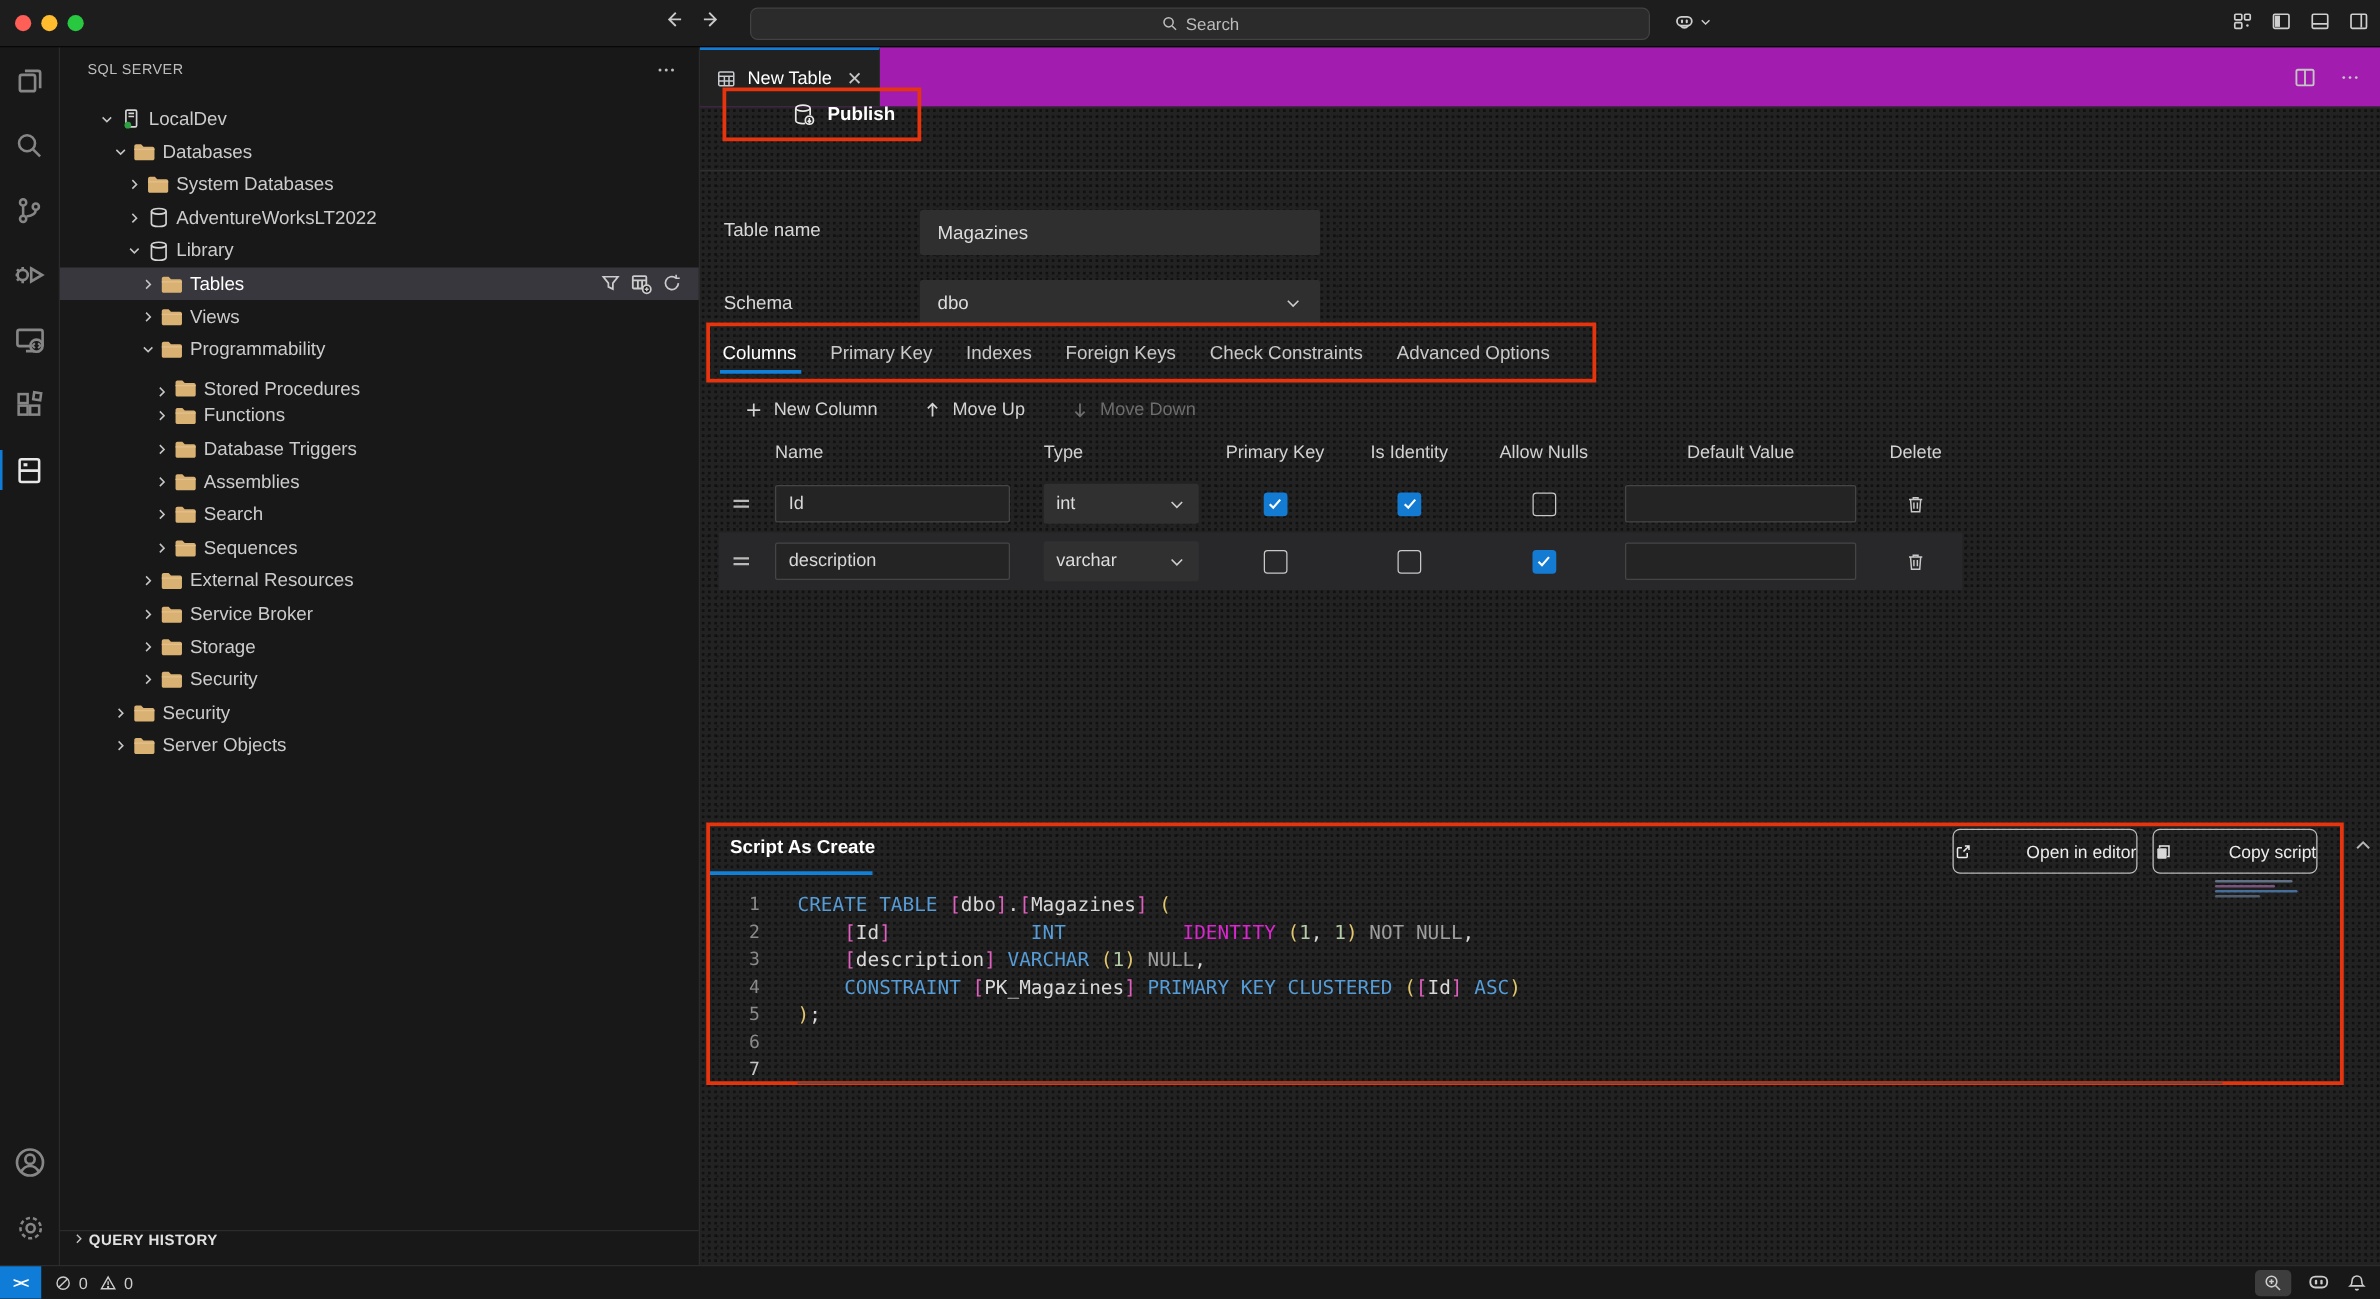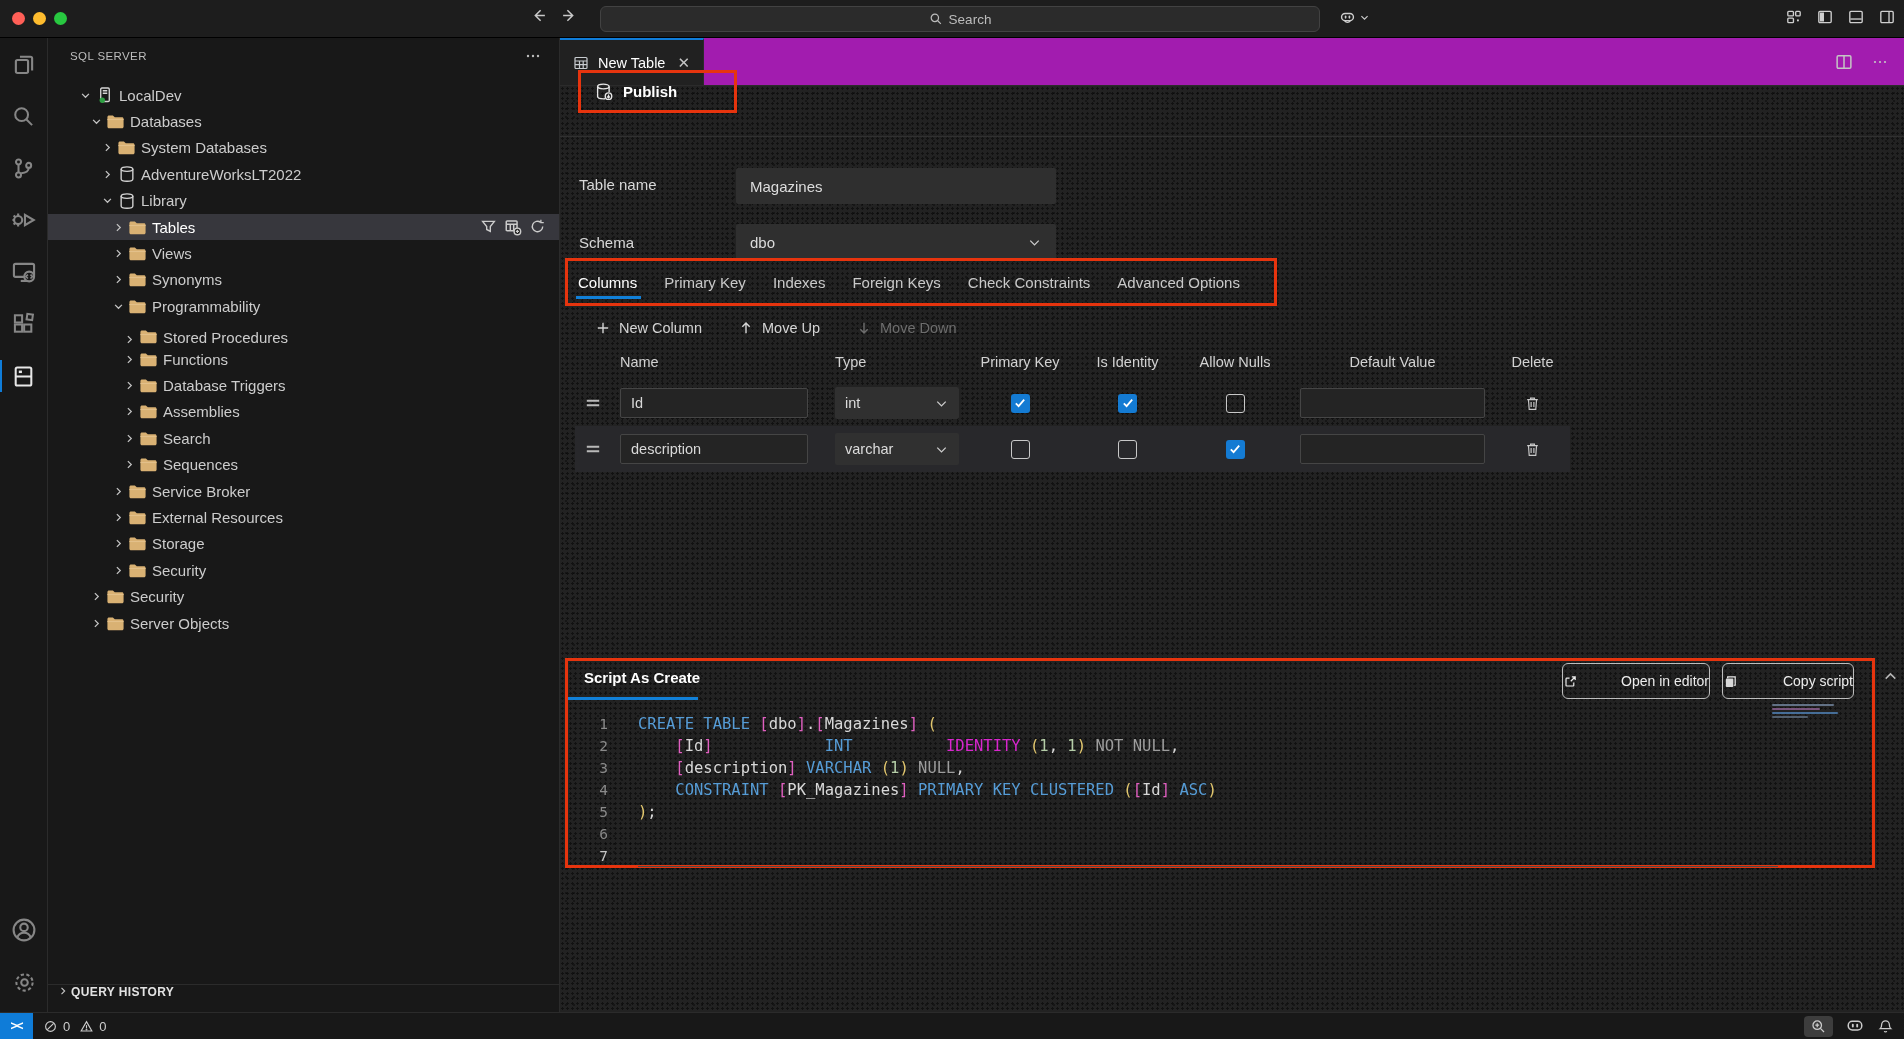--- a/index.html
+++ b/index.html
@@ -55,21 +55,21 @@
     border-top:2px solid #0f7cd8; border-right:1px solid #2b2b2b; color:#fff; font-size:14.5px; cursor:pointer; }
   .tab .close { color:#c5c5c5; font-size:15px; margin-left:3px; }
   .tabbar-right { margin-left:auto; display:flex; align-items:center; gap:18px; padding-right:16px; color:#c5c5c5; }
 
   .designer { position:absolute; left:0; right:0; top:48px; bottom:0; }
   .sep { position:absolute; left:0; right:0; top:50px; height:1px; background:#303030; }
 
   .publish-box { position:absolute; left:18px; top:-6px; border:3px solid #e6340e; width:159px; height:43px;
     display:flex; align-items:center; z-index:5; }
   .publish-btn { display:flex; align-items:center; gap:9px; padding-left:13px; color:#fff;
-    font-weight:bold; font-size:15px; cursor:pointer; }
+    font-weight:bold; font-size:15px; cursor:pointer;margin-left:39px; }
 
   .flabel { position:absolute; left:19px; font-size:15px; color:#d8d8d8; }
   .finput { position:absolute; left:176px; width:320px; height:36px; background:#2f2f2f; border:none;
     border-radius:2px; color:#dcdcdc; font-size:15px; padding:0 14px; font-family:"Liberation Sans",sans-serif; }
   .fselect { position:absolute; left:176px; width:320px; height:36px; background:#2f2f2f; border-radius:2px;
     color:#dcdcdc; font-size:15px; display:flex; align-items:center; padding:0 14px; cursor:pointer; }
   .fselect .chev { margin-left:auto; color:#cdcdcd; }
 
   .tabs-box { position:absolute; left:5px; top:172px; width:712px; height:48px; border:3px solid #e6340e;
     display:flex; align-items:center; gap:27px; padding:0 10px; }
@@ -417,156 +417,142 @@
             <svg width="19" height="19" viewBox="0 0 16 16">
               <path fill="#d9b173" d="M1.2 4.2c0-.7.6-1.3 1.3-1.3h3.3l1.6 1.6h6.1c.7 0 1.3.6 1.3 1.3v6.6c0 .7-.6 1.3-1.3 1.3H2.5c-.7 0-1.3-.6-1.3-1.3z"></path>
               <path fill="#e3c08a" d="M1.2 5.9h13.6v.9H1.2z"></path>
             </svg>
           </span>
           <span>Views</span>
         </div>
         <div class="trow" style="padding-left: 62px;">
           <span class="chev">
             <svg width="13" height="13" viewBox="0 0 16 16" fill="none" stroke="currentColor" stroke-width="1.5">
-              <path d="M6 3.8l4.2 4.2L6 12.2"></path>
-            </svg>
-          </span>
-          <span class="ticon">
-            <svg width="19" height="19" viewBox="0 0 16 16">
-              <path fill="#d9b173" d="M1.2 4.2c0-.7.6-1.3 1.3-1.3h3.3l1.6 1.6h6.1c.7 0 1.3.6 1.3 1.3v6.6c0 .7-.6 1.3-1.3 1.3H2.5c-.7 0-1.3-.6-1.3-1.3z"></path>
-              <path fill="#e3c08a" d="M1.2 5.9h13.6v.9H1.2z"></path>
-            </svg>
-          </span>
-          <span>Synonyms</span>
+              <path d="M3.8 6l4.2 4.2L12.2 6"></path>
+            </svg>
+          </span>
+          <span class="ticon">
+            <svg width="19" height="19" viewBox="0 0 16 16">
+              <path fill="#d9b173" d="M1.2 4.2c0-.7.6-1.3 1.3-1.3h3.3l1.6 1.6h6.1c.7 0 1.3.6 1.3 1.3v6.6c0 .7-.6 1.3-1.3 1.3H2.5c-.7 0-1.3-.6-1.3-1.3z"></path>
+              <path fill="#e3c08a" d="M1.2 5.9h13.6v.9H1.2z"></path>
+            </svg>
+          </span>
+          <span>Programmability</span>
+        </div>
+        <div class="trow" style="padding-left: 73px; align-items: flex-end;">
+          <span class="chev">
+            <svg width="13" height="13" viewBox="0 0 16 16" fill="none" stroke="currentColor" stroke-width="1.5">
+              <path d="M6 3.8l4.2 4.2L6 12.2"></path>
+            </svg>
+          </span>
+          <span class="ticon">
+            <svg width="19" height="19" viewBox="0 0 16 16">
+              <path fill="#d9b173" d="M1.2 4.2c0-.7.6-1.3 1.3-1.3h3.3l1.6 1.6h6.1c.7 0 1.3.6 1.3 1.3v6.6c0 .7-.6 1.3-1.3 1.3H2.5c-.7 0-1.3-.6-1.3-1.3z"></path>
+              <path fill="#e3c08a" d="M1.2 5.9h13.6v.9H1.2z"></path>
+            </svg>
+          </span>
+          <span>Stored Procedures</span>
+        </div>
+        <div class="trow" style="padding-left: 73px;">
+          <span class="chev">
+            <svg width="13" height="13" viewBox="0 0 16 16" fill="none" stroke="currentColor" stroke-width="1.5">
+              <path d="M6 3.8l4.2 4.2L6 12.2"></path>
+            </svg>
+          </span>
+          <span class="ticon">
+            <svg width="19" height="19" viewBox="0 0 16 16">
+              <path fill="#d9b173" d="M1.2 4.2c0-.7.6-1.3 1.3-1.3h3.3l1.6 1.6h6.1c.7 0 1.3.6 1.3 1.3v6.6c0 .7-.6 1.3-1.3 1.3H2.5c-.7 0-1.3-.6-1.3-1.3z"></path>
+              <path fill="#e3c08a" d="M1.2 5.9h13.6v.9H1.2z"></path>
+            </svg>
+          </span>
+          <span>Functions</span>
+        </div>
+        <div class="trow" style="padding-left: 73px;">
+          <span class="chev">
+            <svg width="13" height="13" viewBox="0 0 16 16" fill="none" stroke="currentColor" stroke-width="1.5">
+              <path d="M6 3.8l4.2 4.2L6 12.2"></path>
+            </svg>
+          </span>
+          <span class="ticon">
+            <svg width="19" height="19" viewBox="0 0 16 16">
+              <path fill="#d9b173" d="M1.2 4.2c0-.7.6-1.3 1.3-1.3h3.3l1.6 1.6h6.1c.7 0 1.3.6 1.3 1.3v6.6c0 .7-.6 1.3-1.3 1.3H2.5c-.7 0-1.3-.6-1.3-1.3z"></path>
+              <path fill="#e3c08a" d="M1.2 5.9h13.6v.9H1.2z"></path>
+            </svg>
+          </span>
+          <span>Database Triggers</span>
+        </div>
+        <div class="trow" style="padding-left: 73px;">
+          <span class="chev">
+            <svg width="13" height="13" viewBox="0 0 16 16" fill="none" stroke="currentColor" stroke-width="1.5">
+              <path d="M6 3.8l4.2 4.2L6 12.2"></path>
+            </svg>
+          </span>
+          <span class="ticon">
+            <svg width="19" height="19" viewBox="0 0 16 16">
+              <path fill="#d9b173" d="M1.2 4.2c0-.7.6-1.3 1.3-1.3h3.3l1.6 1.6h6.1c.7 0 1.3.6 1.3 1.3v6.6c0 .7-.6 1.3-1.3 1.3H2.5c-.7 0-1.3-.6-1.3-1.3z"></path>
+              <path fill="#e3c08a" d="M1.2 5.9h13.6v.9H1.2z"></path>
+            </svg>
+          </span>
+          <span>Assemblies</span>
+        </div>
+        <div class="trow" style="padding-left: 73px;">
+          <span class="chev">
+            <svg width="13" height="13" viewBox="0 0 16 16" fill="none" stroke="currentColor" stroke-width="1.5">
+              <path d="M6 3.8l4.2 4.2L6 12.2"></path>
+            </svg>
+          </span>
+          <span class="ticon">
+            <svg width="19" height="19" viewBox="0 0 16 16">
+              <path fill="#d9b173" d="M1.2 4.2c0-.7.6-1.3 1.3-1.3h3.3l1.6 1.6h6.1c.7 0 1.3.6 1.3 1.3v6.6c0 .7-.6 1.3-1.3 1.3H2.5c-.7 0-1.3-.6-1.3-1.3z"></path>
+              <path fill="#e3c08a" d="M1.2 5.9h13.6v.9H1.2z"></path>
+            </svg>
+          </span>
+          <span>Search</span>
+        </div>
+        <div class="trow" style="padding-left: 73px;">
+          <span class="chev">
+            <svg width="13" height="13" viewBox="0 0 16 16" fill="none" stroke="currentColor" stroke-width="1.5">
+              <path d="M6 3.8l4.2 4.2L6 12.2"></path>
+            </svg>
+          </span>
+          <span class="ticon">
+            <svg width="19" height="19" viewBox="0 0 16 16">
+              <path fill="#d9b173" d="M1.2 4.2c0-.7.6-1.3 1.3-1.3h3.3l1.6 1.6h6.1c.7 0 1.3.6 1.3 1.3v6.6c0 .7-.6 1.3-1.3 1.3H2.5c-.7 0-1.3-.6-1.3-1.3z"></path>
+              <path fill="#e3c08a" d="M1.2 5.9h13.6v.9H1.2z"></path>
+            </svg>
+          </span>
+          <span>Sequences</span>
         </div>
         <div class="trow" style="padding-left: 62px;">
           <span class="chev">
             <svg width="13" height="13" viewBox="0 0 16 16" fill="none" stroke="currentColor" stroke-width="1.5">
-              <path d="M3.8 6l4.2 4.2L12.2 6"></path>
-            </svg>
-          </span>
-          <span class="ticon">
-            <svg width="19" height="19" viewBox="0 0 16 16">
-              <path fill="#d9b173" d="M1.2 4.2c0-.7.6-1.3 1.3-1.3h3.3l1.6 1.6h6.1c.7 0 1.3.6 1.3 1.3v6.6c0 .7-.6 1.3-1.3 1.3H2.5c-.7 0-1.3-.6-1.3-1.3z"></path>
-              <path fill="#e3c08a" d="M1.2 5.9h13.6v.9H1.2z"></path>
-            </svg>
-          </span>
-          <span>Programmability</span>
-        </div>
-        <div class="trow" style="padding-left: 73px; align-items: flex-end;">
-          <span class="chev">
-            <svg width="13" height="13" viewBox="0 0 16 16" fill="none" stroke="currentColor" stroke-width="1.5">
-              <path d="M6 3.8l4.2 4.2L6 12.2"></path>
-            </svg>
-          </span>
-          <span class="ticon">
-            <svg width="19" height="19" viewBox="0 0 16 16">
-              <path fill="#d9b173" d="M1.2 4.2c0-.7.6-1.3 1.3-1.3h3.3l1.6 1.6h6.1c.7 0 1.3.6 1.3 1.3v6.6c0 .7-.6 1.3-1.3 1.3H2.5c-.7 0-1.3-.6-1.3-1.3z"></path>
-              <path fill="#e3c08a" d="M1.2 5.9h13.6v.9H1.2z"></path>
-            </svg>
-          </span>
-          <span>Stored Procedures</span>
-        </div>
-        <div class="trow" style="padding-left: 73px;">
-          <span class="chev">
-            <svg width="13" height="13" viewBox="0 0 16 16" fill="none" stroke="currentColor" stroke-width="1.5">
-              <path d="M6 3.8l4.2 4.2L6 12.2"></path>
-            </svg>
-          </span>
-          <span class="ticon">
-            <svg width="19" height="19" viewBox="0 0 16 16">
-              <path fill="#d9b173" d="M1.2 4.2c0-.7.6-1.3 1.3-1.3h3.3l1.6 1.6h6.1c.7 0 1.3.6 1.3 1.3v6.6c0 .7-.6 1.3-1.3 1.3H2.5c-.7 0-1.3-.6-1.3-1.3z"></path>
-              <path fill="#e3c08a" d="M1.2 5.9h13.6v.9H1.2z"></path>
-            </svg>
-          </span>
-          <span>Functions</span>
-        </div>
-        <div class="trow" style="padding-left: 73px;">
-          <span class="chev">
-            <svg width="13" height="13" viewBox="0 0 16 16" fill="none" stroke="currentColor" stroke-width="1.5">
-              <path d="M6 3.8l4.2 4.2L6 12.2"></path>
-            </svg>
-          </span>
-          <span class="ticon">
-            <svg width="19" height="19" viewBox="0 0 16 16">
-              <path fill="#d9b173" d="M1.2 4.2c0-.7.6-1.3 1.3-1.3h3.3l1.6 1.6h6.1c.7 0 1.3.6 1.3 1.3v6.6c0 .7-.6 1.3-1.3 1.3H2.5c-.7 0-1.3-.6-1.3-1.3z"></path>
-              <path fill="#e3c08a" d="M1.2 5.9h13.6v.9H1.2z"></path>
-            </svg>
-          </span>
-          <span>Database Triggers</span>
-        </div>
-        <div class="trow" style="padding-left: 73px;">
-          <span class="chev">
-            <svg width="13" height="13" viewBox="0 0 16 16" fill="none" stroke="currentColor" stroke-width="1.5">
-              <path d="M6 3.8l4.2 4.2L6 12.2"></path>
-            </svg>
-          </span>
-          <span class="ticon">
-            <svg width="19" height="19" viewBox="0 0 16 16">
-              <path fill="#d9b173" d="M1.2 4.2c0-.7.6-1.3 1.3-1.3h3.3l1.6 1.6h6.1c.7 0 1.3.6 1.3 1.3v6.6c0 .7-.6 1.3-1.3 1.3H2.5c-.7 0-1.3-.6-1.3-1.3z"></path>
-              <path fill="#e3c08a" d="M1.2 5.9h13.6v.9H1.2z"></path>
-            </svg>
-          </span>
-          <span>Assemblies</span>
-        </div>
-        <div class="trow" style="padding-left: 73px;">
-          <span class="chev">
-            <svg width="13" height="13" viewBox="0 0 16 16" fill="none" stroke="currentColor" stroke-width="1.5">
-              <path d="M6 3.8l4.2 4.2L6 12.2"></path>
-            </svg>
-          </span>
-          <span class="ticon">
-            <svg width="19" height="19" viewBox="0 0 16 16">
-              <path fill="#d9b173" d="M1.2 4.2c0-.7.6-1.3 1.3-1.3h3.3l1.6 1.6h6.1c.7 0 1.3.6 1.3 1.3v6.6c0 .7-.6 1.3-1.3 1.3H2.5c-.7 0-1.3-.6-1.3-1.3z"></path>
-              <path fill="#e3c08a" d="M1.2 5.9h13.6v.9H1.2z"></path>
-            </svg>
-          </span>
-          <span>Search</span>
-        </div>
-        <div class="trow" style="padding-left: 73px;">
-          <span class="chev">
-            <svg width="13" height="13" viewBox="0 0 16 16" fill="none" stroke="currentColor" stroke-width="1.5">
-              <path d="M6 3.8l4.2 4.2L6 12.2"></path>
-            </svg>
-          </span>
-          <span class="ticon">
-            <svg width="19" height="19" viewBox="0 0 16 16">
-              <path fill="#d9b173" d="M1.2 4.2c0-.7.6-1.3 1.3-1.3h3.3l1.6 1.6h6.1c.7 0 1.3.6 1.3 1.3v6.6c0 .7-.6 1.3-1.3 1.3H2.5c-.7 0-1.3-.6-1.3-1.3z"></path>
-              <path fill="#e3c08a" d="M1.2 5.9h13.6v.9H1.2z"></path>
-            </svg>
-          </span>
-          <span>Sequences</span>
+              <path d="M6 3.8l4.2 4.2L6 12.2"></path>
+            </svg>
+          </span>
+          <span class="ticon">
+            <svg width="19" height="19" viewBox="0 0 16 16">
+              <path fill="#d9b173" d="M1.2 4.2c0-.7.6-1.3 1.3-1.3h3.3l1.6 1.6h6.1c.7 0 1.3.6 1.3 1.3v6.6c0 .7-.6 1.3-1.3 1.3H2.5c-.7 0-1.3-.6-1.3-1.3z"></path>
+              <path fill="#e3c08a" d="M1.2 5.9h13.6v.9H1.2z"></path>
+            </svg>
+          </span>
+          <span>External Resources</span>
         </div>
         <div class="trow" style="padding-left: 62px;">
           <span class="chev">
             <svg width="13" height="13" viewBox="0 0 16 16" fill="none" stroke="currentColor" stroke-width="1.5">
               <path d="M6 3.8l4.2 4.2L6 12.2"></path>
             </svg>
           </span>
           <span class="ticon">
             <svg width="19" height="19" viewBox="0 0 16 16">
               <path fill="#d9b173" d="M1.2 4.2c0-.7.6-1.3 1.3-1.3h3.3l1.6 1.6h6.1c.7 0 1.3.6 1.3 1.3v6.6c0 .7-.6 1.3-1.3 1.3H2.5c-.7 0-1.3-.6-1.3-1.3z"></path>
               <path fill="#e3c08a" d="M1.2 5.9h13.6v.9H1.2z"></path>
             </svg>
           </span>
           <span>Service Broker</span>
-        </div>
-        <div class="trow" style="padding-left: 62px;">
-          <span class="chev">
-            <svg width="13" height="13" viewBox="0 0 16 16" fill="none" stroke="currentColor" stroke-width="1.5">
-              <path d="M6 3.8l4.2 4.2L6 12.2"></path>
-            </svg>
-          </span>
-          <span class="ticon">
-            <svg width="19" height="19" viewBox="0 0 16 16">
-              <path fill="#d9b173" d="M1.2 4.2c0-.7.6-1.3 1.3-1.3h3.3l1.6 1.6h6.1c.7 0 1.3.6 1.3 1.3v6.6c0 .7-.6 1.3-1.3 1.3H2.5c-.7 0-1.3-.6-1.3-1.3z"></path>
-              <path fill="#e3c08a" d="M1.2 5.9h13.6v.9H1.2z"></path>
-            </svg>
-          </span>
-          <span>External Resources</span>
         </div>
         <div class="trow" style="padding-left: 62px;">
           <span class="chev">
             <svg width="13" height="13" viewBox="0 0 16 16" fill="none" stroke="currentColor" stroke-width="1.5">
               <path d="M6 3.8l4.2 4.2L6 12.2"></path>
             </svg>
           </span>
           <span class="ticon">
             <svg width="19" height="19" viewBox="0 0 16 16">
               <path fill="#d9b173" d="M1.2 4.2c0-.7.6-1.3 1.3-1.3h3.3l1.6 1.6h6.1c.7 0 1.3.6 1.3 1.3v6.6c0 .7-.6 1.3-1.3 1.3H2.5c-.7 0-1.3-.6-1.3-1.3z"></path>

